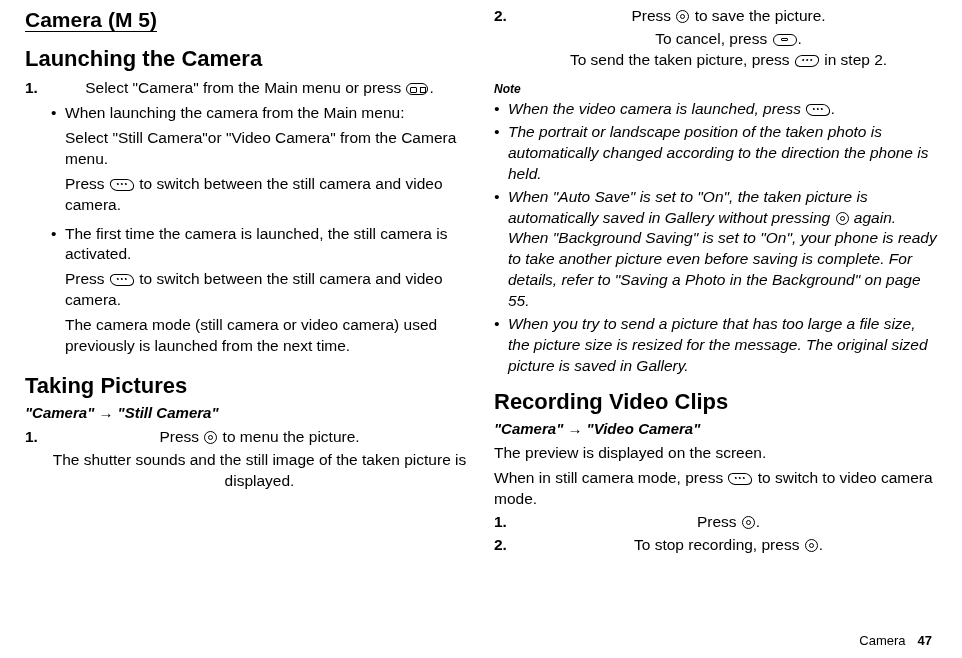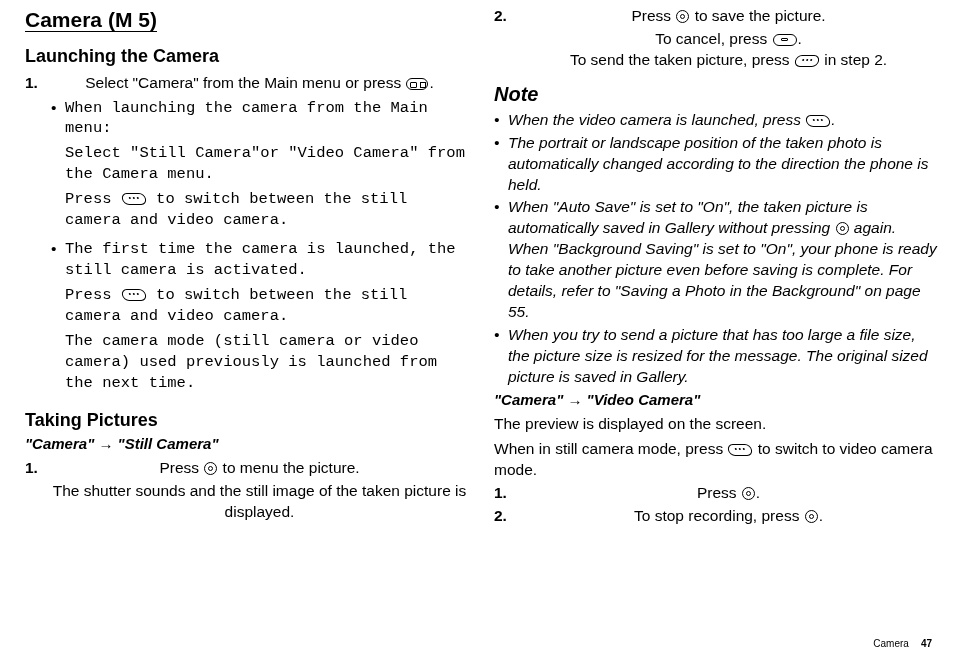--- a/index.html
+++ b/index.html
@@ -18,21 +18,21 @@
     .col { flex: 1; min-width: 0; }
     .title-row { display: inline; }
     h1 {
       font-size: 21px;
       font-weight: bold;
       display: inline;
       border-bottom: 1px solid #000;
     }
     h1 .m5 { font-weight: bold; }
     h2 {
-      font-size: 18px;
+      font-size: 22px;
       font-weight: bold;
       margin-top: 10px;
     }
     .breadcrumb {
       font-style: italic;
       font-weight: bold;
       font-size: 15px;
       margin-top: 2px;
     }
     .step {
@@ -50,28 +50,28 @@
     .bullet {
       display: flex;
       margin-top: 4px;
       margin-left: 26px;
     }
     .bul {
       width: 14px;
       flex-shrink: 0;
     }
     .bul::before { content: "•"; }
-    .bulbody { flex: 1; font-family: Liberation Mono, monospace; }
+    .bulbody { flex: 1; }
     .bulbody p { margin-bottom: 4px; }
     .nosteps .step { margin-top: 2px; }
     .note-hdr {
       font-weight: bold;
       font-style: italic;
       margin-top: 10px;
-      font-size: 20px;
+      font-size: 12px;
     }
     .note-item {
       display: flex;
       font-style: italic;
       margin-top: 2px;
     }
     .note-item .bul { width: 14px; flex-shrink: 0; }
     .note-item .nb { flex: 1; }
     .icon {
       display: inline-block;
@@ -138,21 +138,21 @@
       content: "";
       position: absolute;
       left: 3px; top: 3px; right: 3px; bottom: 3px;
       border: 1px solid #000;
       border-radius: 50%;
     }
     .footer {
       position: absolute;
       bottom: 8px;
       right: 30px;
-      font-size: 10px;
+      font-size: 13px;
     }
     .footer b { font-weight: bold; margin-left: 12px; }
     .mt6 { margin-top: 6px; }
     .mt10 { margin-top: 10px; }
     .para-after { margin-left: 0; margin-top: 4px; }
   </style>
 </head>
 <body>
 
 <div class="cols">
@@ -256,20 +256,21 @@
       <div class="bul"></div>
       <div class="nb">
         <span>When "Auto Save" is set to "On", the taken picture is automatically saved in Gallery without pressing </span><span class="key-circle icon" style="font-style:normal"></span><span> again. When "Background Saving" is set to "On", your phone is ready to take another picture even before saving is complete. For details, refer to "Saving a Photo in the Background" on page 55.</span>
       </div>
     </div>
     <div class="note-item">
       <div class="bul"></div>
       <div class="nb">When you try to send a picture that has too large a file size, the picture size is resized for the message. The original sized picture is saved in Gallery.</div>
     </div>
 
+    <h2 class="mt10">Recording Video Clips</h2>
     <div class="breadcrumb">"Camera" → "Video Camera"</div>
 
     <p class="para-after">The preview is displayed on the screen.</p>
     <p class="para-after mt6">
       <span>When in still camera mode, press </span><span class="key-soft key-soft-right icon"><span class="dots">
             <span></span>
             <span></span>
             <span></span>
           </span></span><span> to switch to video camera mode.</span>
     </p>

